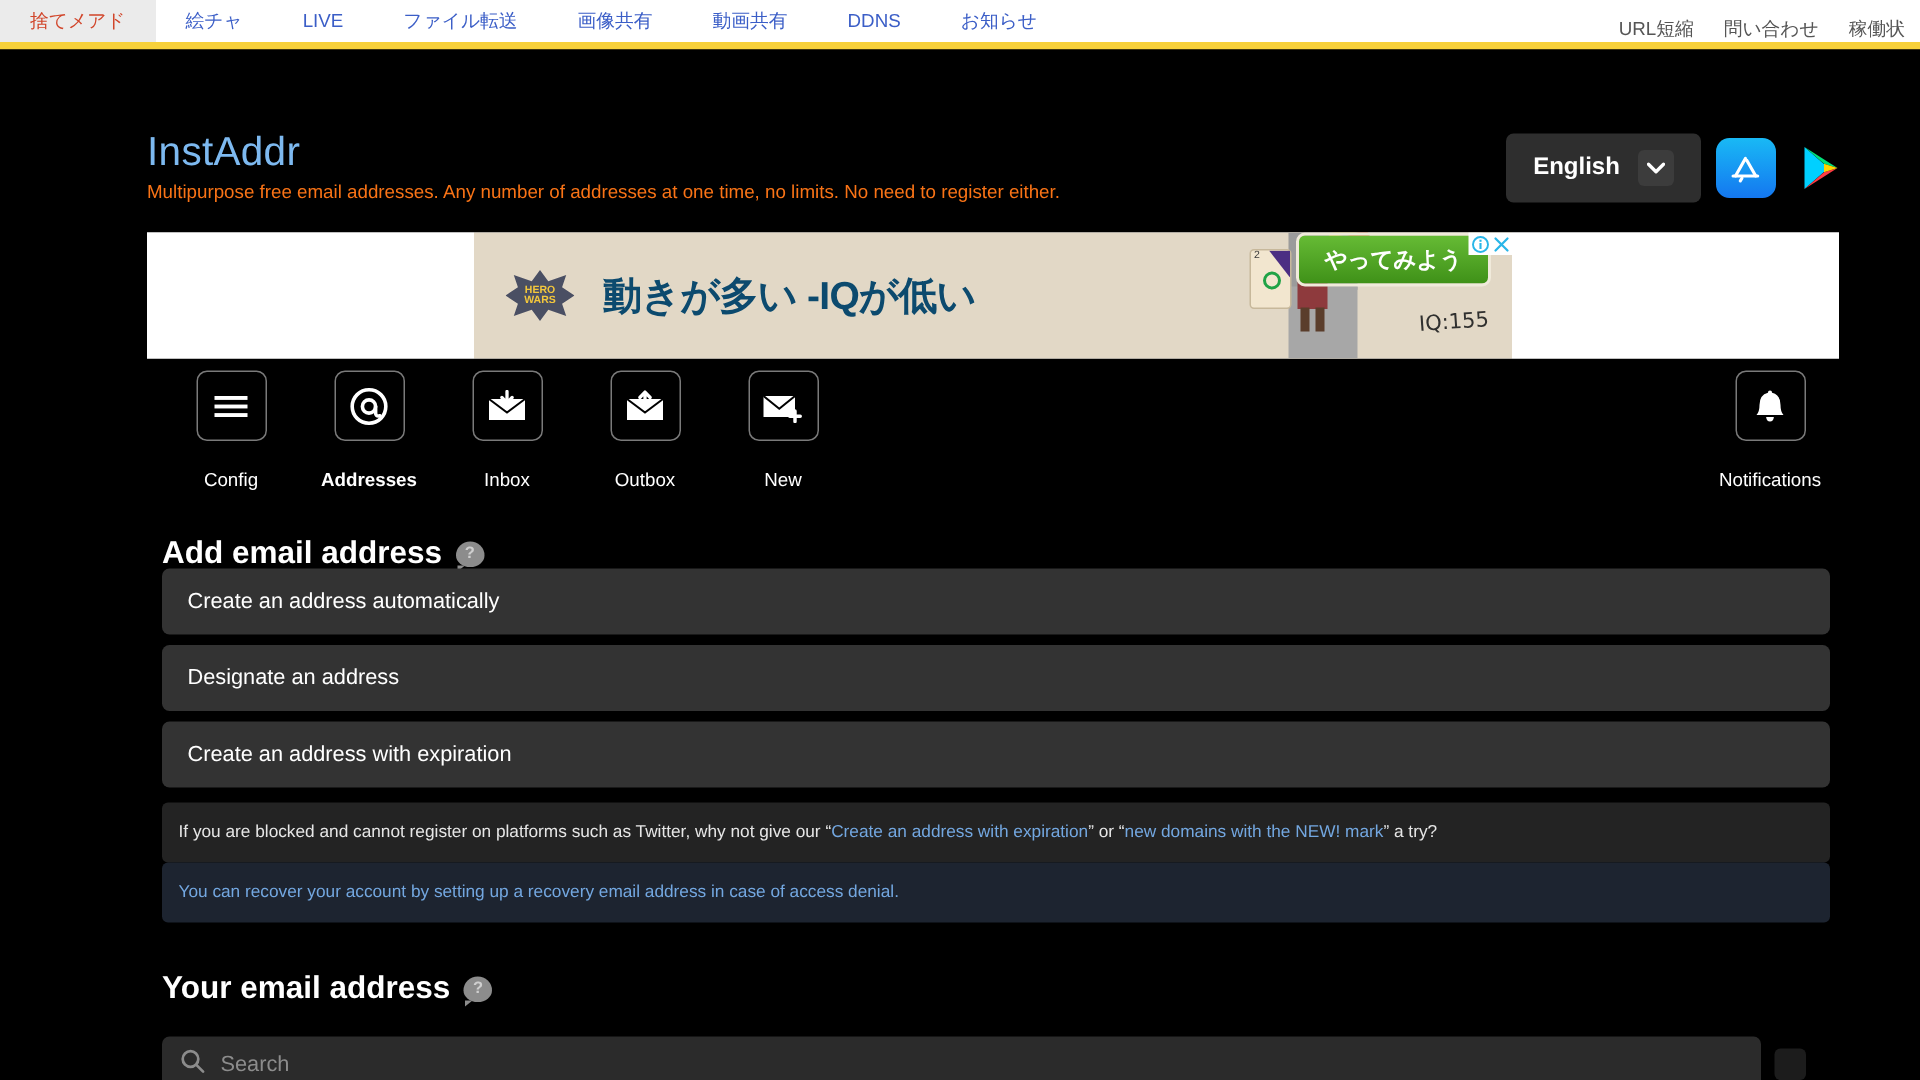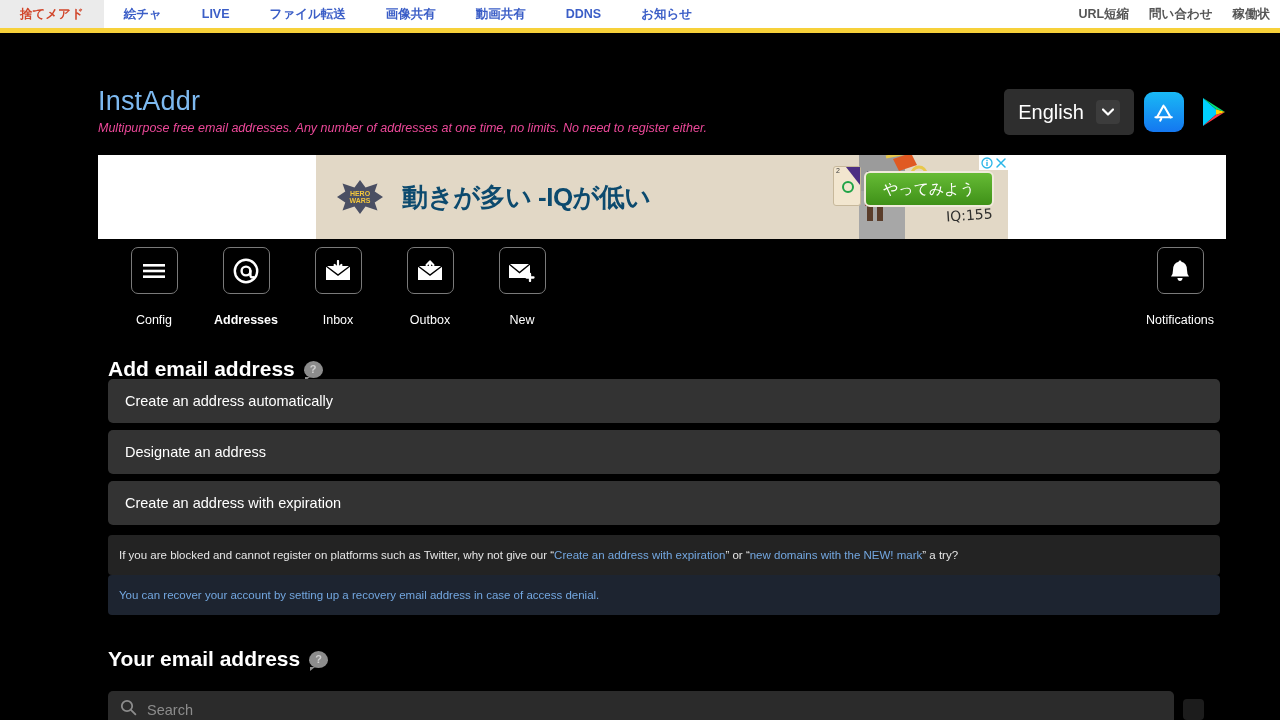--- a/index.html
+++ b/index.html
@@ -19,56 +19,55 @@
     align-items: stretch;
     font-size: 12.5px;
     white-space: nowrap;
   }
   .nav-left { display: flex; align-items: stretch; }
   .nav-item {
     display: flex; align-items: center;
     padding: 0 20px;
     color: #3b5ec7;
     cursor: pointer;
-    font-weight: bold;
   }
   .nav-item.active {
     background: #ebebeb;
     color: #d1452a;
   }
   .nav-right {
     margin-left: auto;
-    display: flex; align-items: center;
+    display: flex; align-items: flex-end;
     padding-right: 0px;
   }
   .nav-right .nav-item { color: #555; padding: 0 10px; }
   #yellowbar { height: 5px; background: #f7d13a; }
 
   
   #page { position: relative; background: #000; height: 687px; }
 
   #brandrow {
     position: absolute; left: 98px; top: 52px; right: 46px;
     display: flex; align-items: flex-start; justify-content: space-between;
   }
   #brandtext h1 {
     font-size: 27px; font-weight: 400; color: #7db9f0;
     letter-spacing: .2px; line-height: 32px;
   }
   #brandtext p {
-    margin-top: 4px; font-size: 12.5px; color: #ec4899; font-style: italic;
+    margin-top: 4px; font-size: 12.5px; color: #f97316;
   }
   #brandbtns { display: flex; align-items: center; gap: 10px; margin-top: 4px; }
 
   #langsel {
     width: 130px; height: 46px; background: #2e2e2e;
     border-radius: 5px; display: flex; align-items: center;
     justify-content: center; gap: 12px; cursor: pointer;
   }
-  #langsel .lbl { color: #fff; font-size: 20px; }
+  #langsel .lbl { color: #fff; font-size: 16px; font-weight: bold; }
   #langsel .chev {
     width: 24px; height: 24px; background: #3c3c3c; border-radius: 4px;
     display: flex; align-items: center; justify-content: center;
   }
 
   .storebtn { width: 40px; height: 40px; border-radius: 9px; cursor: pointer; }
   #appstore {
     background: linear-gradient(180deg,#19b9f5 0%,#1477f0 100%);
     display: flex; align-items: center; justify-content: center;
   }
@@ -120,26 +119,26 @@
     position: absolute; right: 0; top: 0; width: 14px; height: 18px;
     background: #4b2e83;
     clip-path: polygon(100% 0,100% 100%,0 0);
   }
   #adcard .num { position: absolute; left: 2px; top: 0px; font-size: 7px; color: #3b3b3b; }
   #adcard .ring {
     position: absolute; left: 8px; top: 14px; width: 12px; height: 12px;
     border: 2.5px solid #1fa346; border-radius: 50%;
   }
   #adcta {
-    position: absolute; right: 14px; top: 16px;
+    position: absolute; right: 14px; top: 0;
     width: 130px; height: 36px; border-radius: 6px;
     background: linear-gradient(180deg,#66bb35 0%,#3f9118 100%);
     border: 2px solid #f0eadb;
     display: flex; align-items: center; justify-content: center;
-    color: #fff; font-size: 15px; font-weight: 400; cursor: pointer; margin-left: 22px;
+    color: #fff; font-size: 15px; font-weight: 700; cursor: pointer; margin-left: 22px;
   }
   #adbadges {
     position: absolute; right: 0; top: 0; display: flex; gap: 1px;
     background: #fff; padding: 1px 1px;
   }
   .adicon { width: 13px; height: 13px; display: flex; align-items: center; justify-content: center; cursor: pointer; }
 
   
   #toolbar {
     position: absolute; left: 108px; top: 214px; right: 54px;

